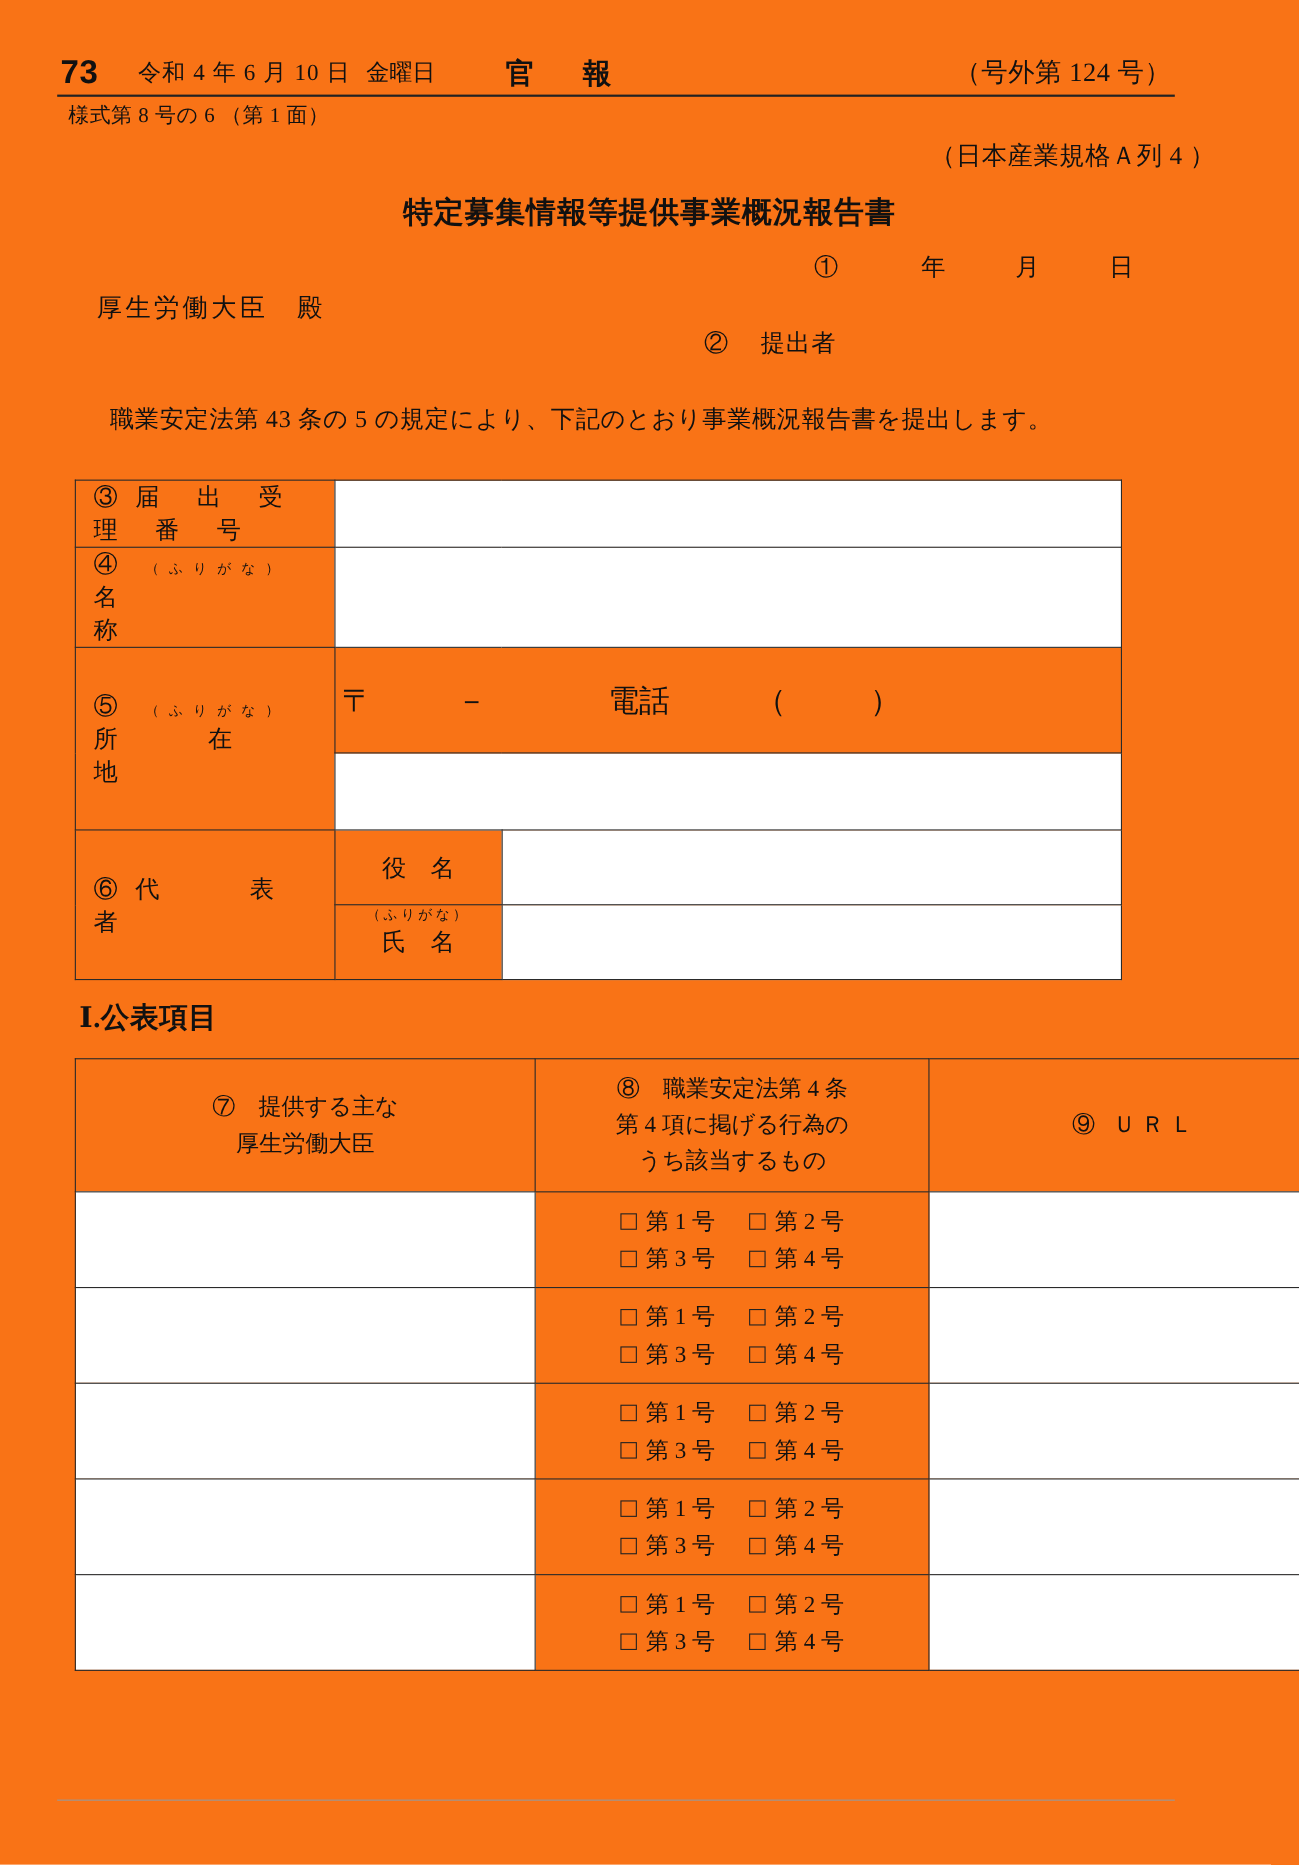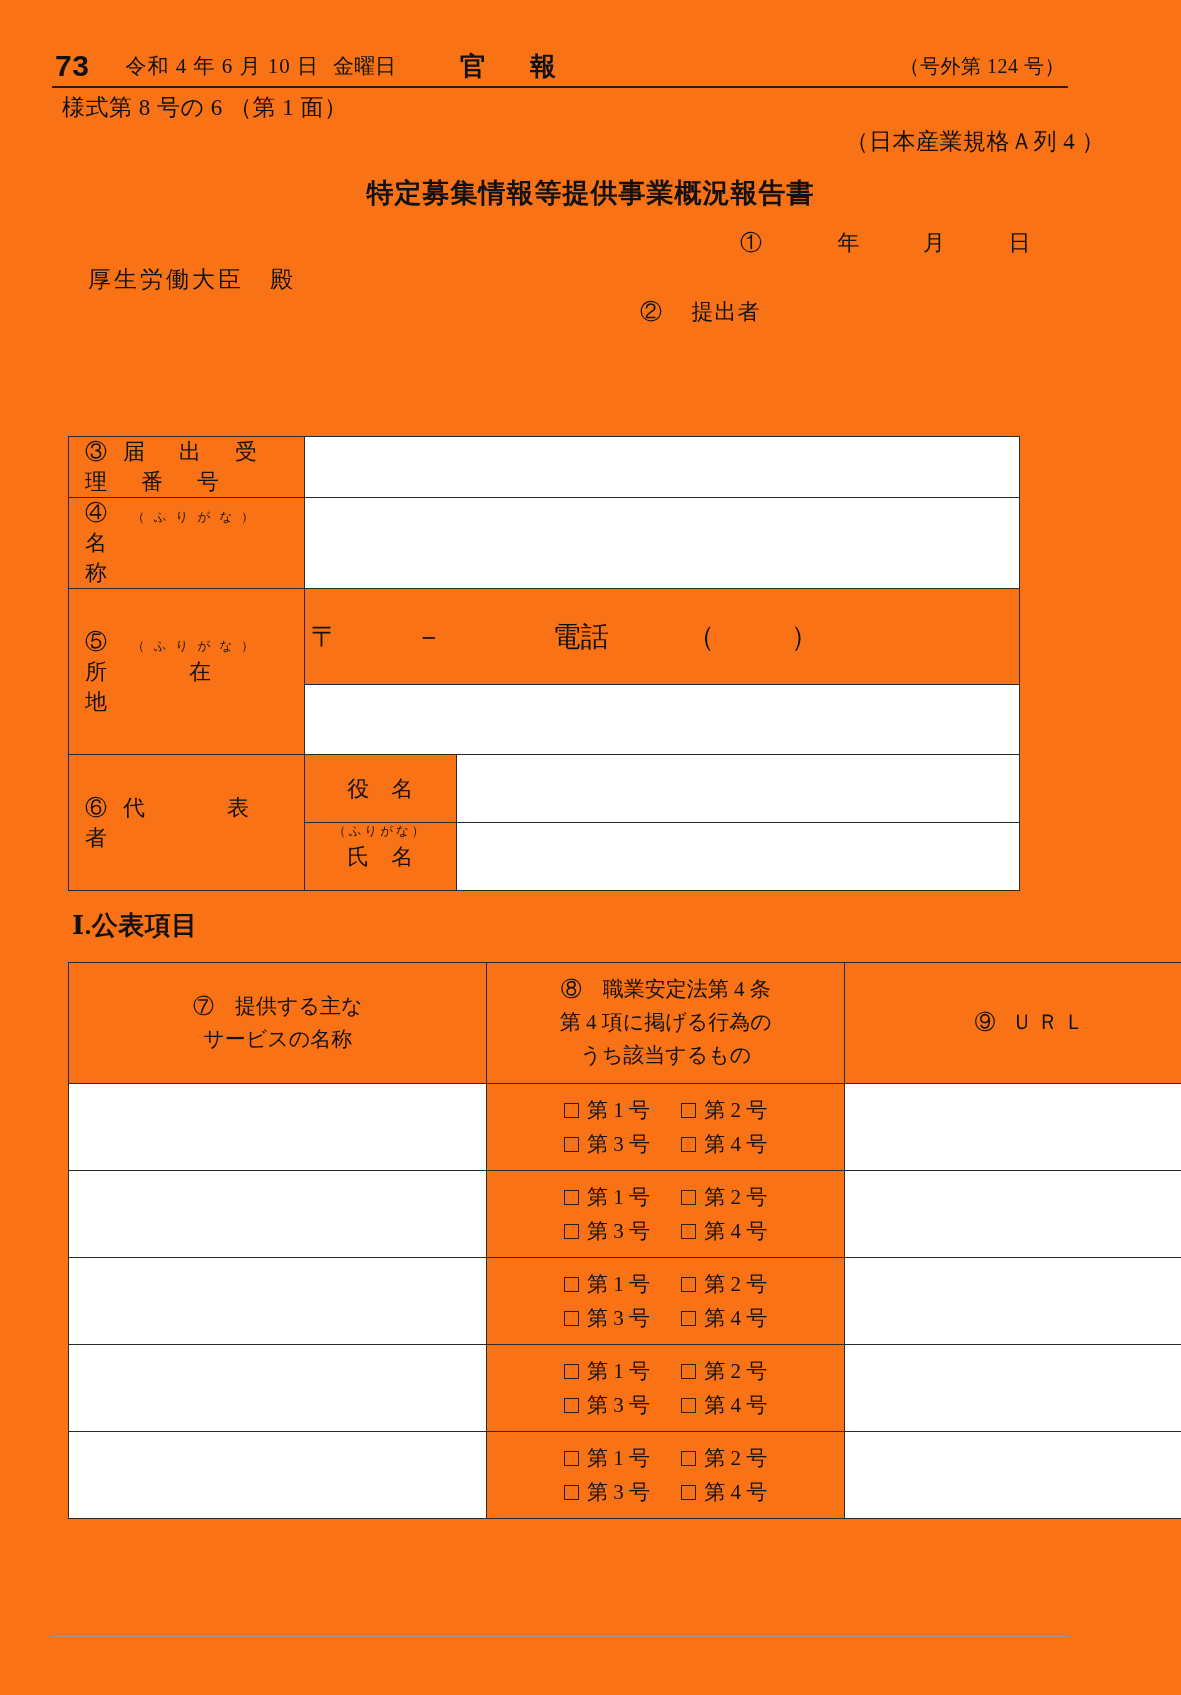--- a/index.html
+++ b/index.html
@@ -43,21 +43,21 @@
     letter-spacing: 1px;
   }
   .runhead .weekday { font-size: 21px; margin-left: 14px; }
   .runhead .kanpo {
     font-size: 26px;
     font-weight: bold;
     margin-left: 64px;
     letter-spacing: 44px;
   }
   .runhead .issue {
-    font-size: 20px;
+    font-size: 24px;
     margin-left: auto;
     letter-spacing: 0.5px;
   }
 
   .rule-top {
     position: absolute;
     left: 52px; top: 86px;
     width: 1016px;
     height: 0;
     border-top: 2px solid #222;
@@ -67,21 +67,21 @@
     left: 52px; top: 1636px;
     width: 1016px;
     height: 0;
     border-top: 1px solid #999;
   }
 
   
   .formno {
     position: absolute;
     left: 62px; top: 92px;
-    font-size: 23px;
+    font-size: 19px;
     letter-spacing: 0.5px;
     white-space: nowrap;
   }
   .jis-note {
     position: absolute;
     right: 76px; top: 126px;
     font-size: 23px;
     letter-spacing: 0.5px;
     white-space: nowrap;
   }
@@ -250,20 +250,21 @@
     <span class="d">日</span>
   </div>
 
   <div class="addressee">厚生労働大臣　殿</div>
 
   <div class="submitter">
     <span class="circ">②</span>
     <span>提出者</span>
   </div>
 
+  <div class="lead">職業安定法第 43 条の 5 の規定により、下記のとおり事業概況報告書を提出します。</div>
 
   <table class="t-main">
     <colgroup>
       <col style="width:236px">
       <col style="width:152px">
       <col style="width:564px">
     </colgroup>
     <tbody>
       <tr>
         <td class="lbl" style="height:52px">
@@ -321,21 +322,21 @@
   <table class="t-disc">
     <colgroup>
       <col style="width:346px">
       <col style="width:296px">
       <col style="width:310px">
     </colgroup>
     <tbody>
       <tr>
         <td class="th-cell" style="height:116px">
           <span class="ln">⑦　提供する主な</span>
-          <span class="ln">サービスの名称</span>
+          <span class="ln">厚生労働大臣</span>
         </td>
         <td class="th-cell">
           <span class="ln">⑧　職業安定法第 4 条</span>
           <span class="ln">第 4 項に掲げる行為の</span>
           <span class="ln">うち該当するもの</span>
         </td>
         <td class="th-cell th-url">
           <span class="num">⑨</span><span>ＵＲＬ</span>
         </td>
       </tr>

